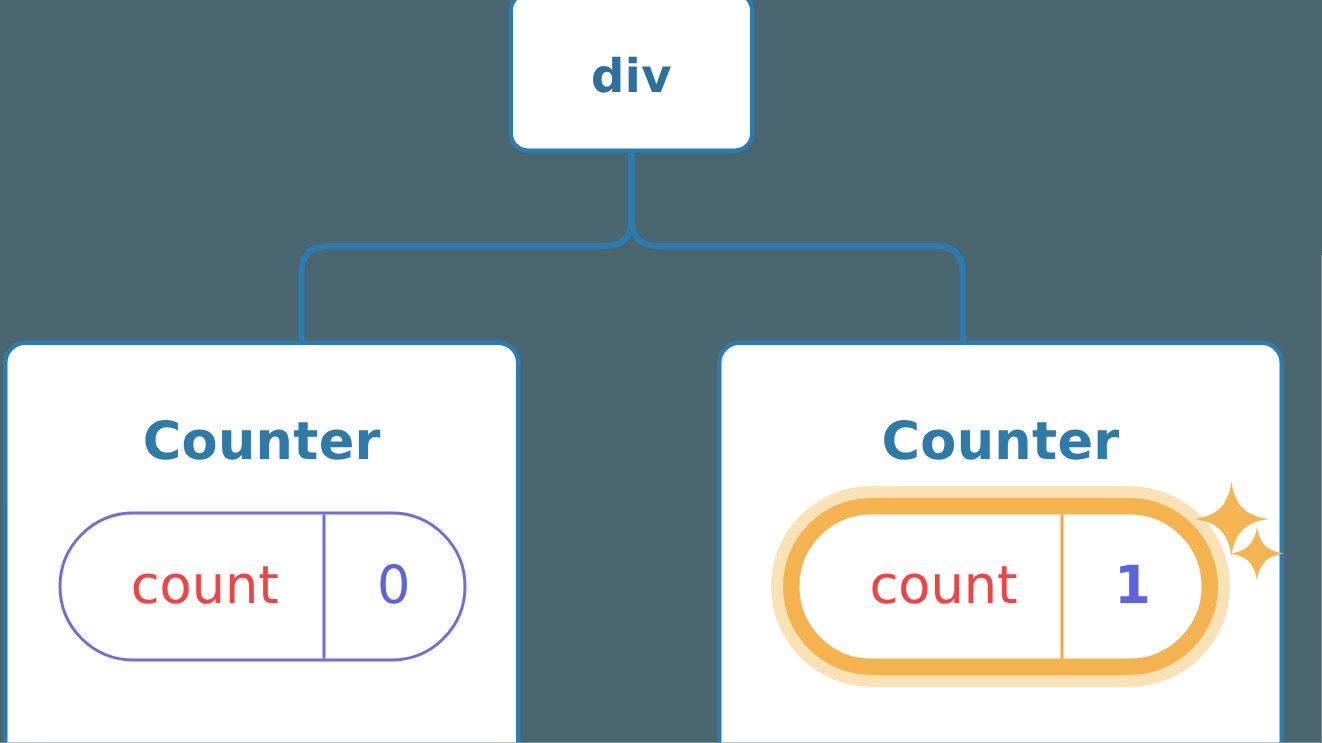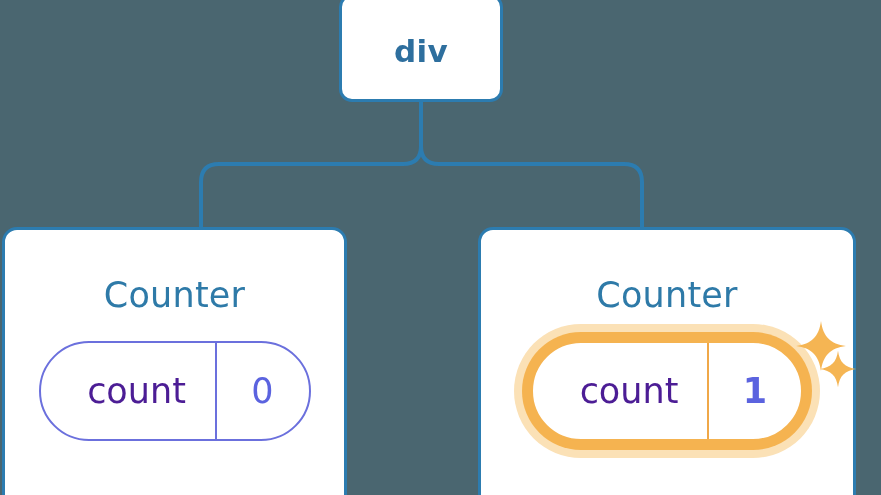--- a/index.html
+++ b/index.html
@@ -72,21 +72,21 @@
   }
   #counter-card-right {
     left: 478px;
     top: 227px;
     width: 378px;
   }
 
   .counter-title {
     color: #2e7aa8;
     font-size: 35px;
-    font-weight: 400;
+    font-weight: 700;
     line-height: 1;
     margin-top: 48px;
     letter-spacing: 0.2px;
   }
 
   
   .pill-wrap {
     position: relative;
     margin-top: 28px;
   }
@@ -102,21 +102,21 @@
   }
   .pill-key, .pill-val {
     display: flex;
     align-items: center;
     justify-content: center;
     box-sizing: border-box;
   }
   .pill-key {
     width: 176px;
     padding-left: 18px;
-    color: #4c1d95;
+    color: #ef4444;
     font-size: 35px;
     font-weight: 400;
     border-right: 2px solid #6b70dd;
   }
   .pill-val {
     width: 92px;
     color: #5b63df;
     font-size: 35px;
     font-weight: 400;
   }

